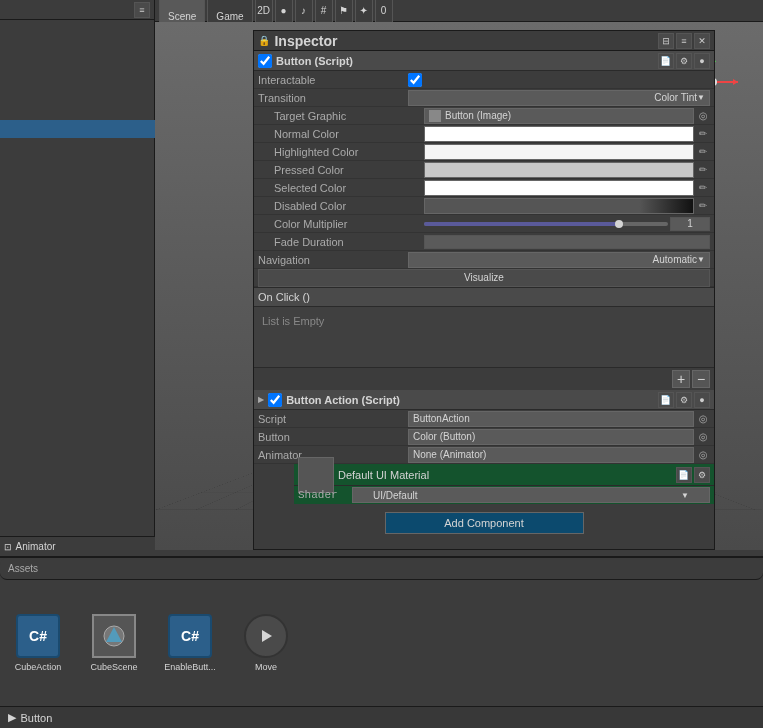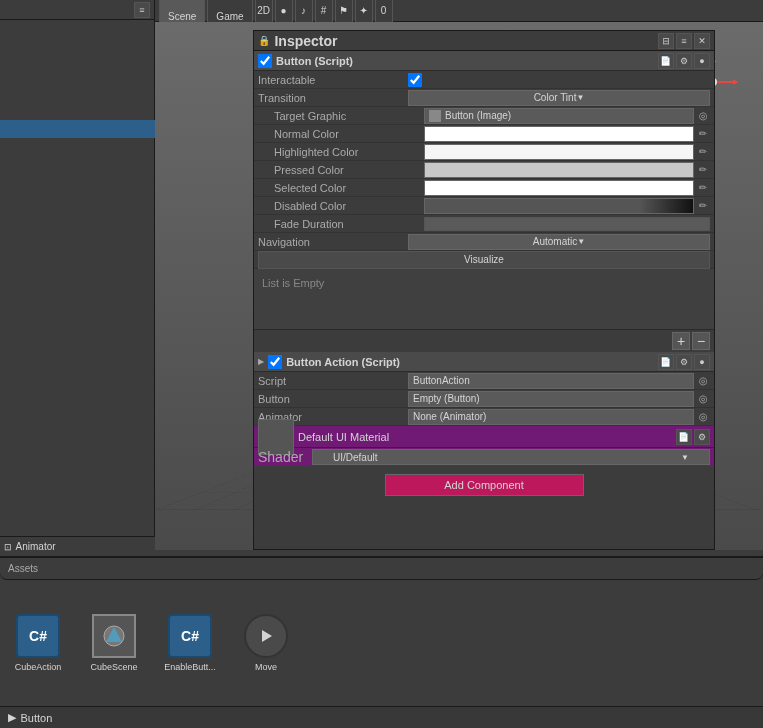--- a/index.html
+++ b/index.html
@@ -245,21 +245,21 @@
 
     .dropdown-field {
       flex: 1;
       height: 16px;
       background: #5a5a5a;
       border: 1px solid #666;
       color: #d4d4d4;
       font-size: 10px;
       display: flex;
       align-items: center;
-      justify-content: center;
+      justify-content: flex-end;
       padding: 0 4px;
       cursor: pointer;
     }
 
     .color-field {
       flex: 1;
       height: 16px;
       background: #c8c8c8;
       border: 1px solid #666;
       cursor: pointer;
@@ -421,21 +421,22 @@
       cursor: pointer;
     }
 
     .expand-arrow {
       font-size: 8px;
       color: #aaa;
     }
 
     
     .material-section {
-      background: #701a75;
+      background: #14532d;
+      margin-left: 40px;
     }
 
     .material-header {
       display: flex;
       align-items: center;
       height: 22px;
       padding: 0 4px;
       border-bottom: 1px solid #2a2a2a;
       gap: 4px;
     }
@@ -461,21 +462,22 @@
       display: flex;
       align-items: center;
       height: 18px;
       padding: 0 4px;
       gap: 4px;
     }
 
     .shader-label {
       width: 50px;
       color: #aaa;
-      font-size: 14px;
+      font-size: 11px;
+      font-family: Liberation Mono, monospace;
     }
 
     .shader-dropdown {
       flex: 1;
       height: 16px;
       background: #5a5a5a;
       border: 1px solid #666;
       color: #d4d4d4;
       font-size: 10px;
       display: flex;
@@ -490,21 +492,21 @@
       display: flex;
       justify-content: center;
       align-items: center;
       padding: 8px;
       background: #3c3c3c;
     }
 
     .add-component-btn {
       width: 199px;
       height: 22px;
-      background: #be185d;
+      background: #0c4a6e;
       border: 1px solid #666;
       color: #d4d4d4;
       font-size: 11px;
       cursor: pointer;
       display: flex;
       align-items: center;
       justify-content: center;
     }
 
     
@@ -770,20 +772,32 @@
     </div>
 
     <div class="prop-row indented">
       <span class="prop-label">Disabled Color</span>
       <div class="prop-value">
         <div class="color-field dark-bar"></div>
         <div class="picker-icon">✏</div>
       </div>
     </div>
 
+    <div class="prop-row indented">
+      <span class="prop-label">Color Multiplier</span>
+      <div class="prop-value">
+        <div class="slider-container">
+          <div class="slider-track">
+            <div class="slider-fill"></div>
+            <div class="slider-thumb"></div>
+          </div>
+        </div>
+        <input type="text" class="number-field" value="1" style="">
+      </div>
+    </div>
 
     <div class="prop-row indented">
       <span class="prop-label">Fade Duration</span>
       <div class="prop-value">
         <input type="text" class="text-field" style="">
       </div>
     </div>
 
     <div class="prop-row">
       <span class="prop-label">Navigation</span>
@@ -792,20 +806,23 @@
           <span>Automatic</span>
           <span class="chevron">▼</span>
         </div>
       </div>
     </div>
 
     <div class="prop-row" style="justify-content: center; padding: 2px 4px;">
       <div class="visualize-btn">Visualize</div>
     </div>
 
+    <div class="onclick-header">
+      <span class="onclick-title">On Click ()</span>
+    </div>
     <div class="onclick-body">
       <div class="empty-list">List is Empty</div>
     </div>
     <div class="onclick-footer">
       <div class="plus-btn">+</div>
       <div class="minus-btn">−</div>
     </div>
 
     <div class="component2-header">
       <span class="expand-arrow">▶</span>
@@ -825,21 +842,21 @@
           <span>ButtonAction</span>
         </div>
         <div class="picker-icon">◎</div>
       </div>
     </div>
 
     <div class="prop-row">
       <span class="prop-label">Button</span>
       <div class="prop-value">
         <div class="target-graphic-field">
-          <span>Empty (Button)</span>
+          <span>Color (Button)</span>
         </div>
         <div class="picker-icon">◎</div>
       </div>
     </div>
 
     <div class="prop-row">
       <span class="prop-label">Animator</span>
       <div class="prop-value">
         <div class="target-graphic-field">
           <span>None (Animator)</span>

